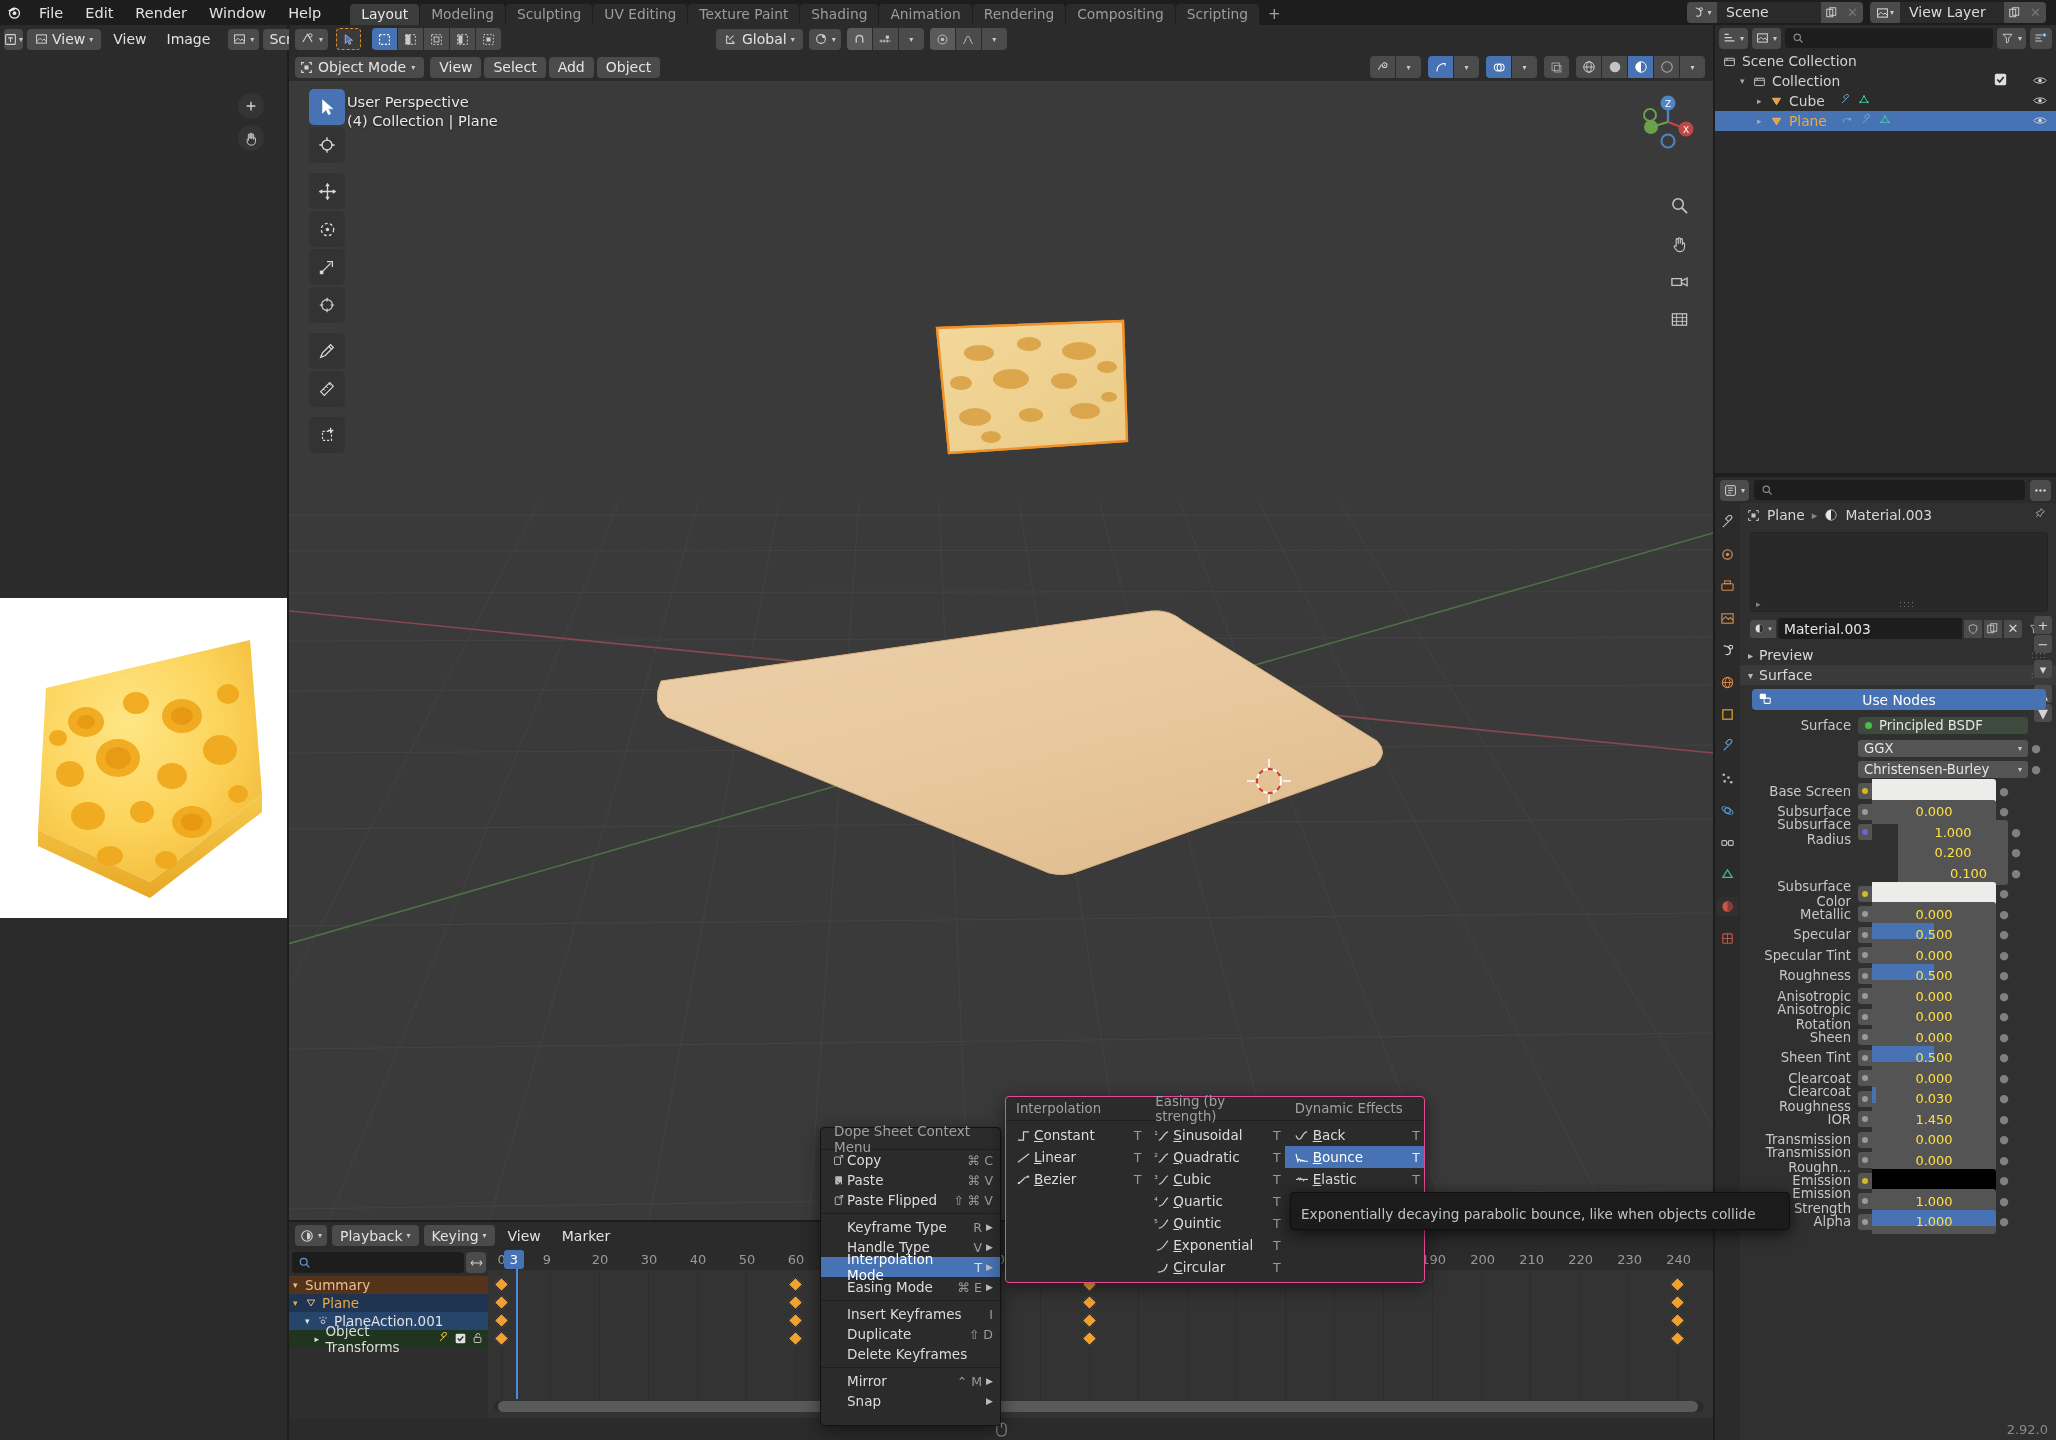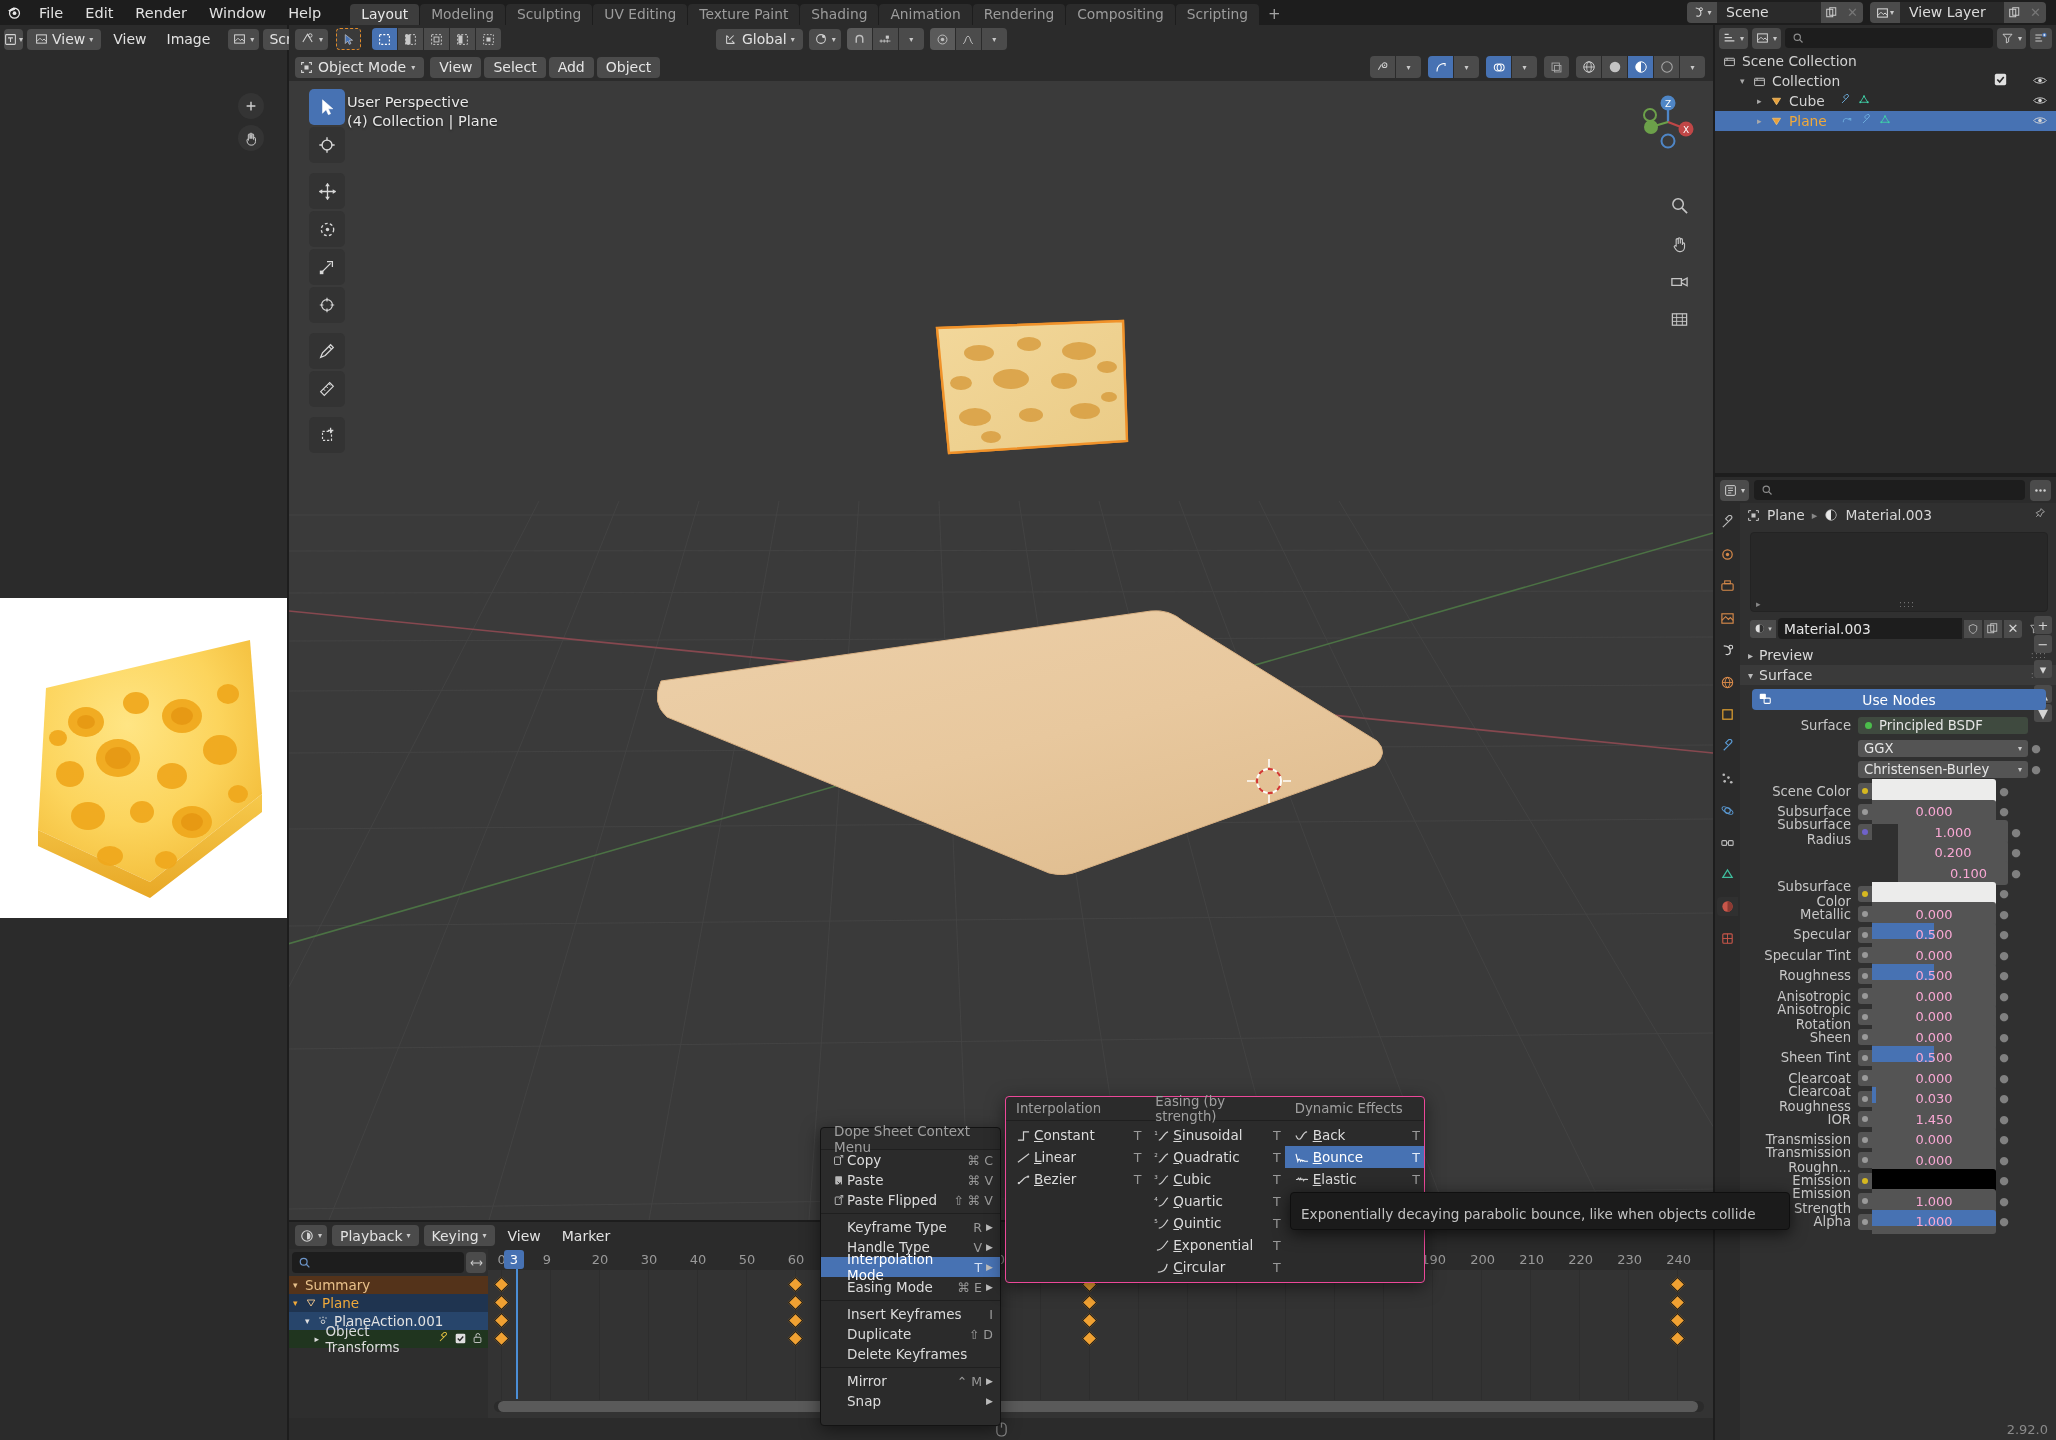--- a/index.html
+++ b/index.html
@@ -132,21 +132,21 @@
      color:#d9d9d9;}
   .sect-row.open { background:#3a3a3a; }
   .use-nodes { margin:4px 10px 0 12px; height:21px; background:#4772b3; border-radius:4px;
      display:flex; align-items:center; justify-content:center; font-size:13.8px; color:#fff; position:relative;}
   .prow { height:19px; display:flex; align-items:center; margin-top:1.5px; }
   .plabel { width:118px; text-align:right; font-size:13.2px; color:#c8c8c8; padding-right:7px; }
   .pdot { width:14px; height:16px; border-radius:3px 0 0 3px; background:#545454;
      display:flex; align-items:center; justify-content:center; }
   .pdot i { width:6px; height:6px; border-radius:50%; background:#9a9a9a; display:block;}
   .pfield { width:124px; height:24px; background:#545454; border-radius:0 3px 3px 0; position:relative;
-     display:flex; align-items:center; justify-content:center; font-size:13px; color:#f9a8d4; overflow:hidden;}
+     display:flex; align-items:center; justify-content:center; font-size:13px; color:#fde047; overflow:hidden;}
   .pfill { position:absolute; left:0; top:0; height:16px; background:#4772b3; }
   .pval { position:relative; z-index:2; }
   .pdec { width:16px; text-align:center; color:#808080; font-size:11px; }
   .drop-fld { width:170px; height:17px; background:#545454; border-radius:3px; display:flex;
      align-items:center; padding:0 6px; font-size:13.2px; justify-content:space-between;}
   .ver { position:absolute; right:8px; bottom:3px; font-size:13px; color:#8a8a8a; }
 
   
   .ctx { position:absolute; left:820px; top:1127px; width:181px; background:#2b2b2b;
      border:1px solid #131313; border-radius:4px; box-shadow:0 4px 18px #00000080; z-index:60;
@@ -1252,21 +1252,21 @@
         <div class="plabel"></div>
         <div class="drop-fld">
           <span>Christensen-Burley</span>
           <span style="font-size:8px;color:#c9c9c9">▾</span>
         </div>
         <div class="pdec">●</div>
       </div>
 
       <div id="params" style="margin-top:3px">
           <div class="prow">
-            <div class="plabel">Scene Color</div>
+            <div class="plabel">Base Screen</div>
             <div class="pdot">
               <i style="background:#d6b820"></i>
             </div>
             <div class="pfield" style="background:#ececeb;"></div>
             <div class="pdec">●</div>
           </div>
           <div class="prow">
             <div class="plabel">Subsurface</div>
             <div class="pdot">
               <i style="background:#9a9a9a"></i>

